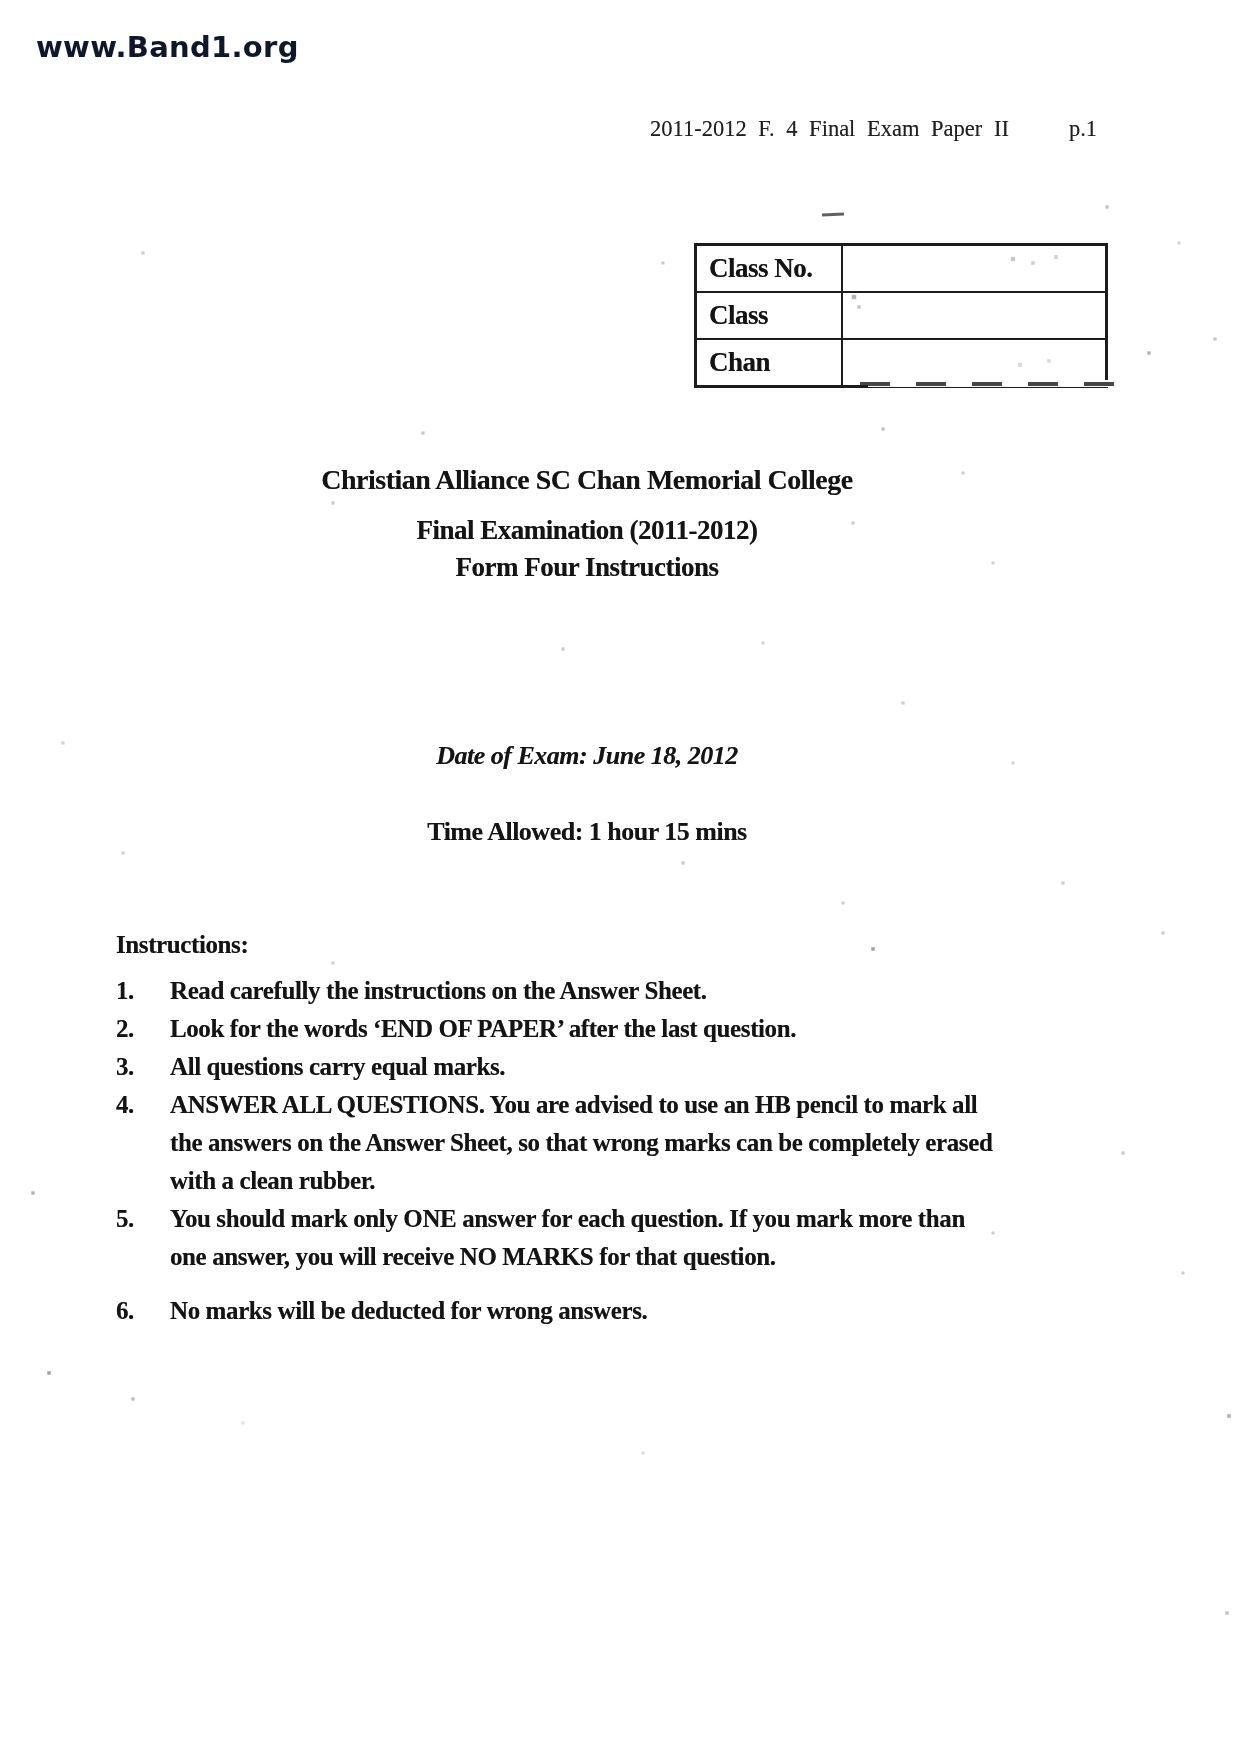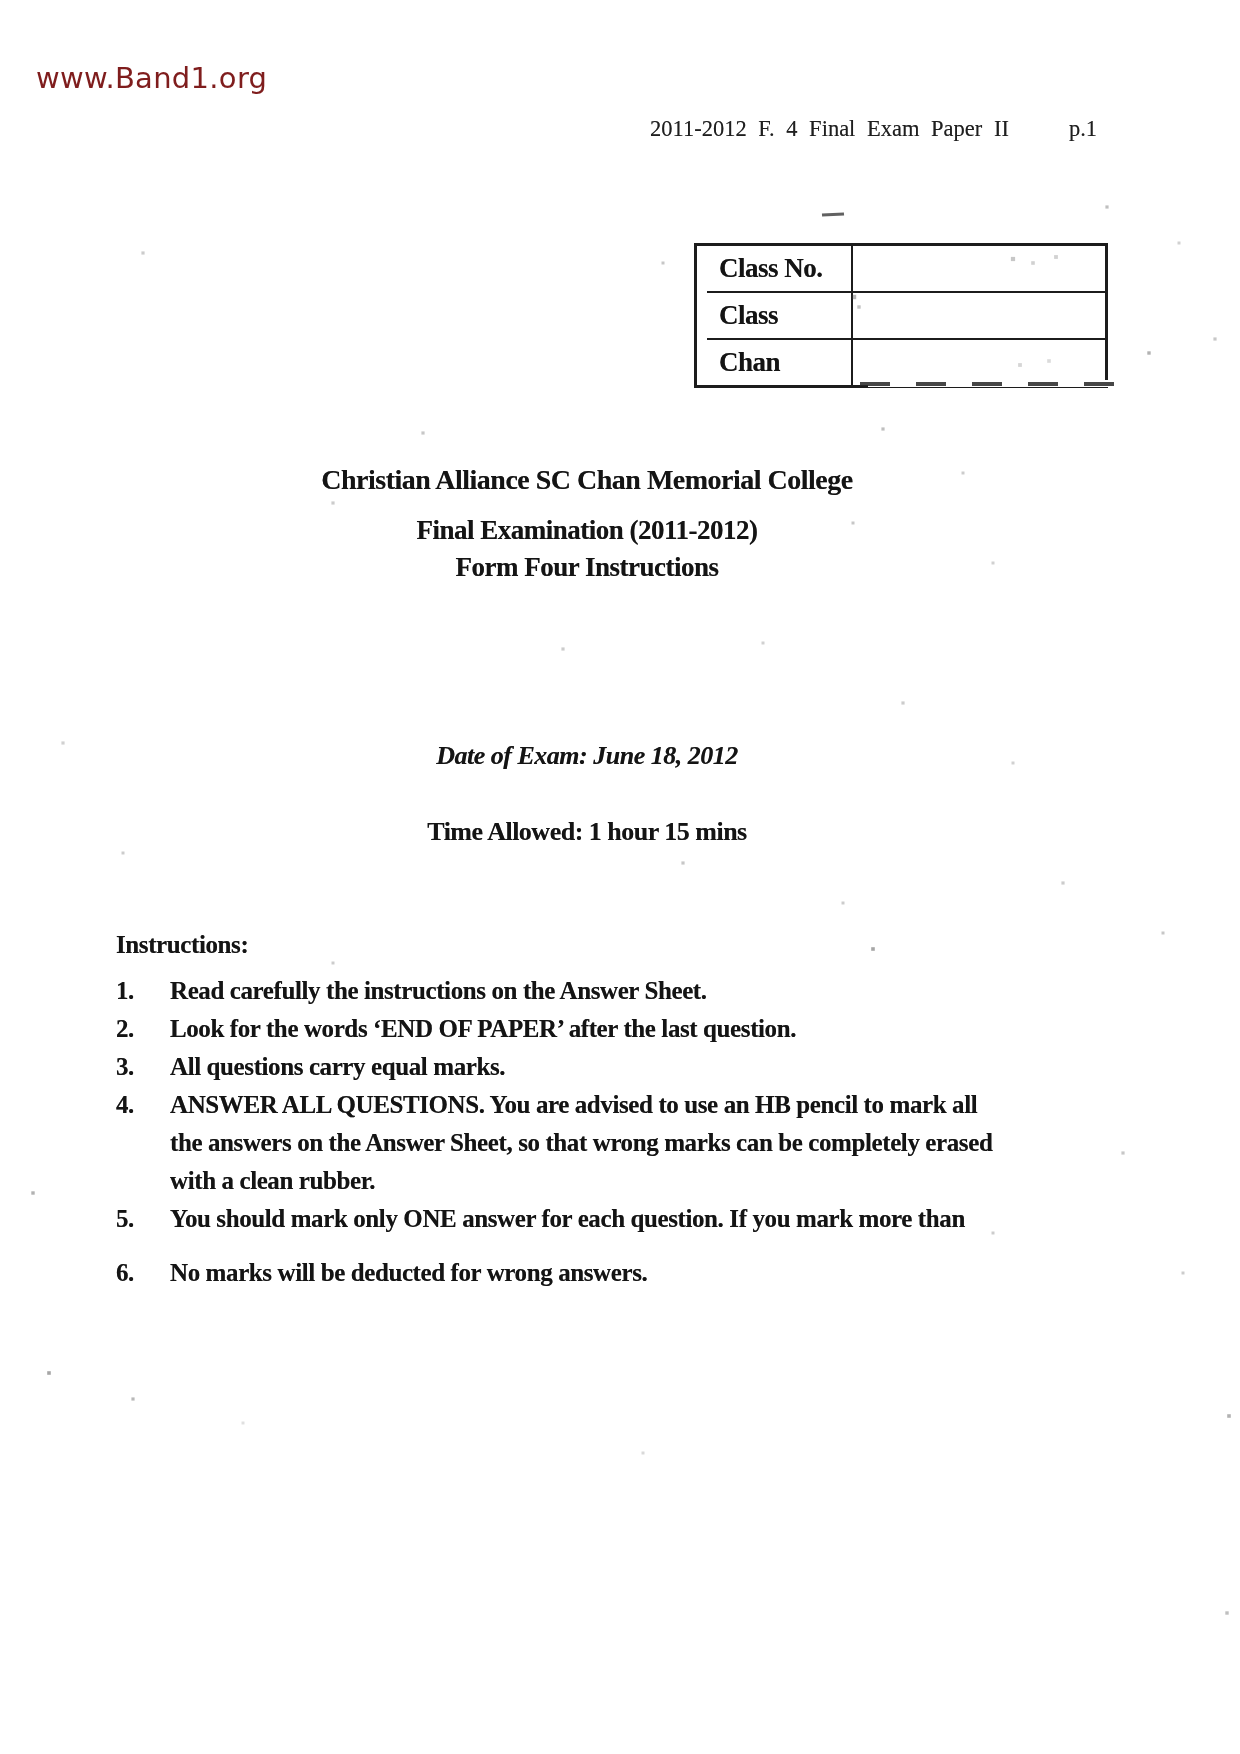--- a/index.html
+++ b/index.html
@@ -22,24 +22,23 @@
     text-shadow: 0 0 0.6px rgba(20,20,20,0.55);
   }
 
   
   .watermark {
     position: absolute;
     left: 36px;
     top: 30px;
     font-family: "DejaVu Sans", sans-serif;
     font-size: 29px;
-    font-weight: 400;
-    color: #7f1d1d;
+    font-weight: 700;
+    color: #0f172a;
     letter-spacing: 0.3px;
-    margin-top: 31px;
   }
 
   
   .page-header {
     position: absolute;
     left: 650px;
     top: 116px;
     display: flex;
     align-items: baseline;
     gap: 60px;
@@ -57,21 +56,20 @@
     top: 243px;
     width: 414px;
     border: 3px solid #1c1c1c;
     box-sizing: border-box;
     background: #fff;
   }
   .st-row {
     display: flex;
     height: 45px;
     border-top: 2px solid #1c1c1c;
-    margin-left: 10px;
   }
   .st-row:first-child { border-top: none; }
   .st-label {
     width: 146px;
     box-sizing: border-box;
     border-right: 2px solid #1c1c1c;
     display: flex;
     align-items: center;
     padding-left: 12px;
     font-size: 27px;
@@ -273,20 +271,21 @@
         <div class="inst-line">ANSWER ALL QUESTIONS. You are advised to use an HB pencil to mark all</div>
         <div class="inst-line">the answers on the Answer Sheet, so that wrong marks can be completely erased</div>
         <div class="inst-line">with a clean rubber.</div>
       </div>
     </div>
 
     <div class="inst-row">
       <div class="inst-num">5.</div>
       <div class="inst-text">
         <div class="inst-line">You should mark only ONE answer for each question. If you mark more than</div>
+        <div class="inst-line">one answer, you will receive NO MARKS for that question.</div>
       </div>
     </div>
 
     <div class="inst-row gap-before">
       <div class="inst-num">6.</div>
       <div class="inst-text">
         <div class="inst-line">No marks will be deducted for wrong answers.</div>
       </div>
     </div>
   </div>

